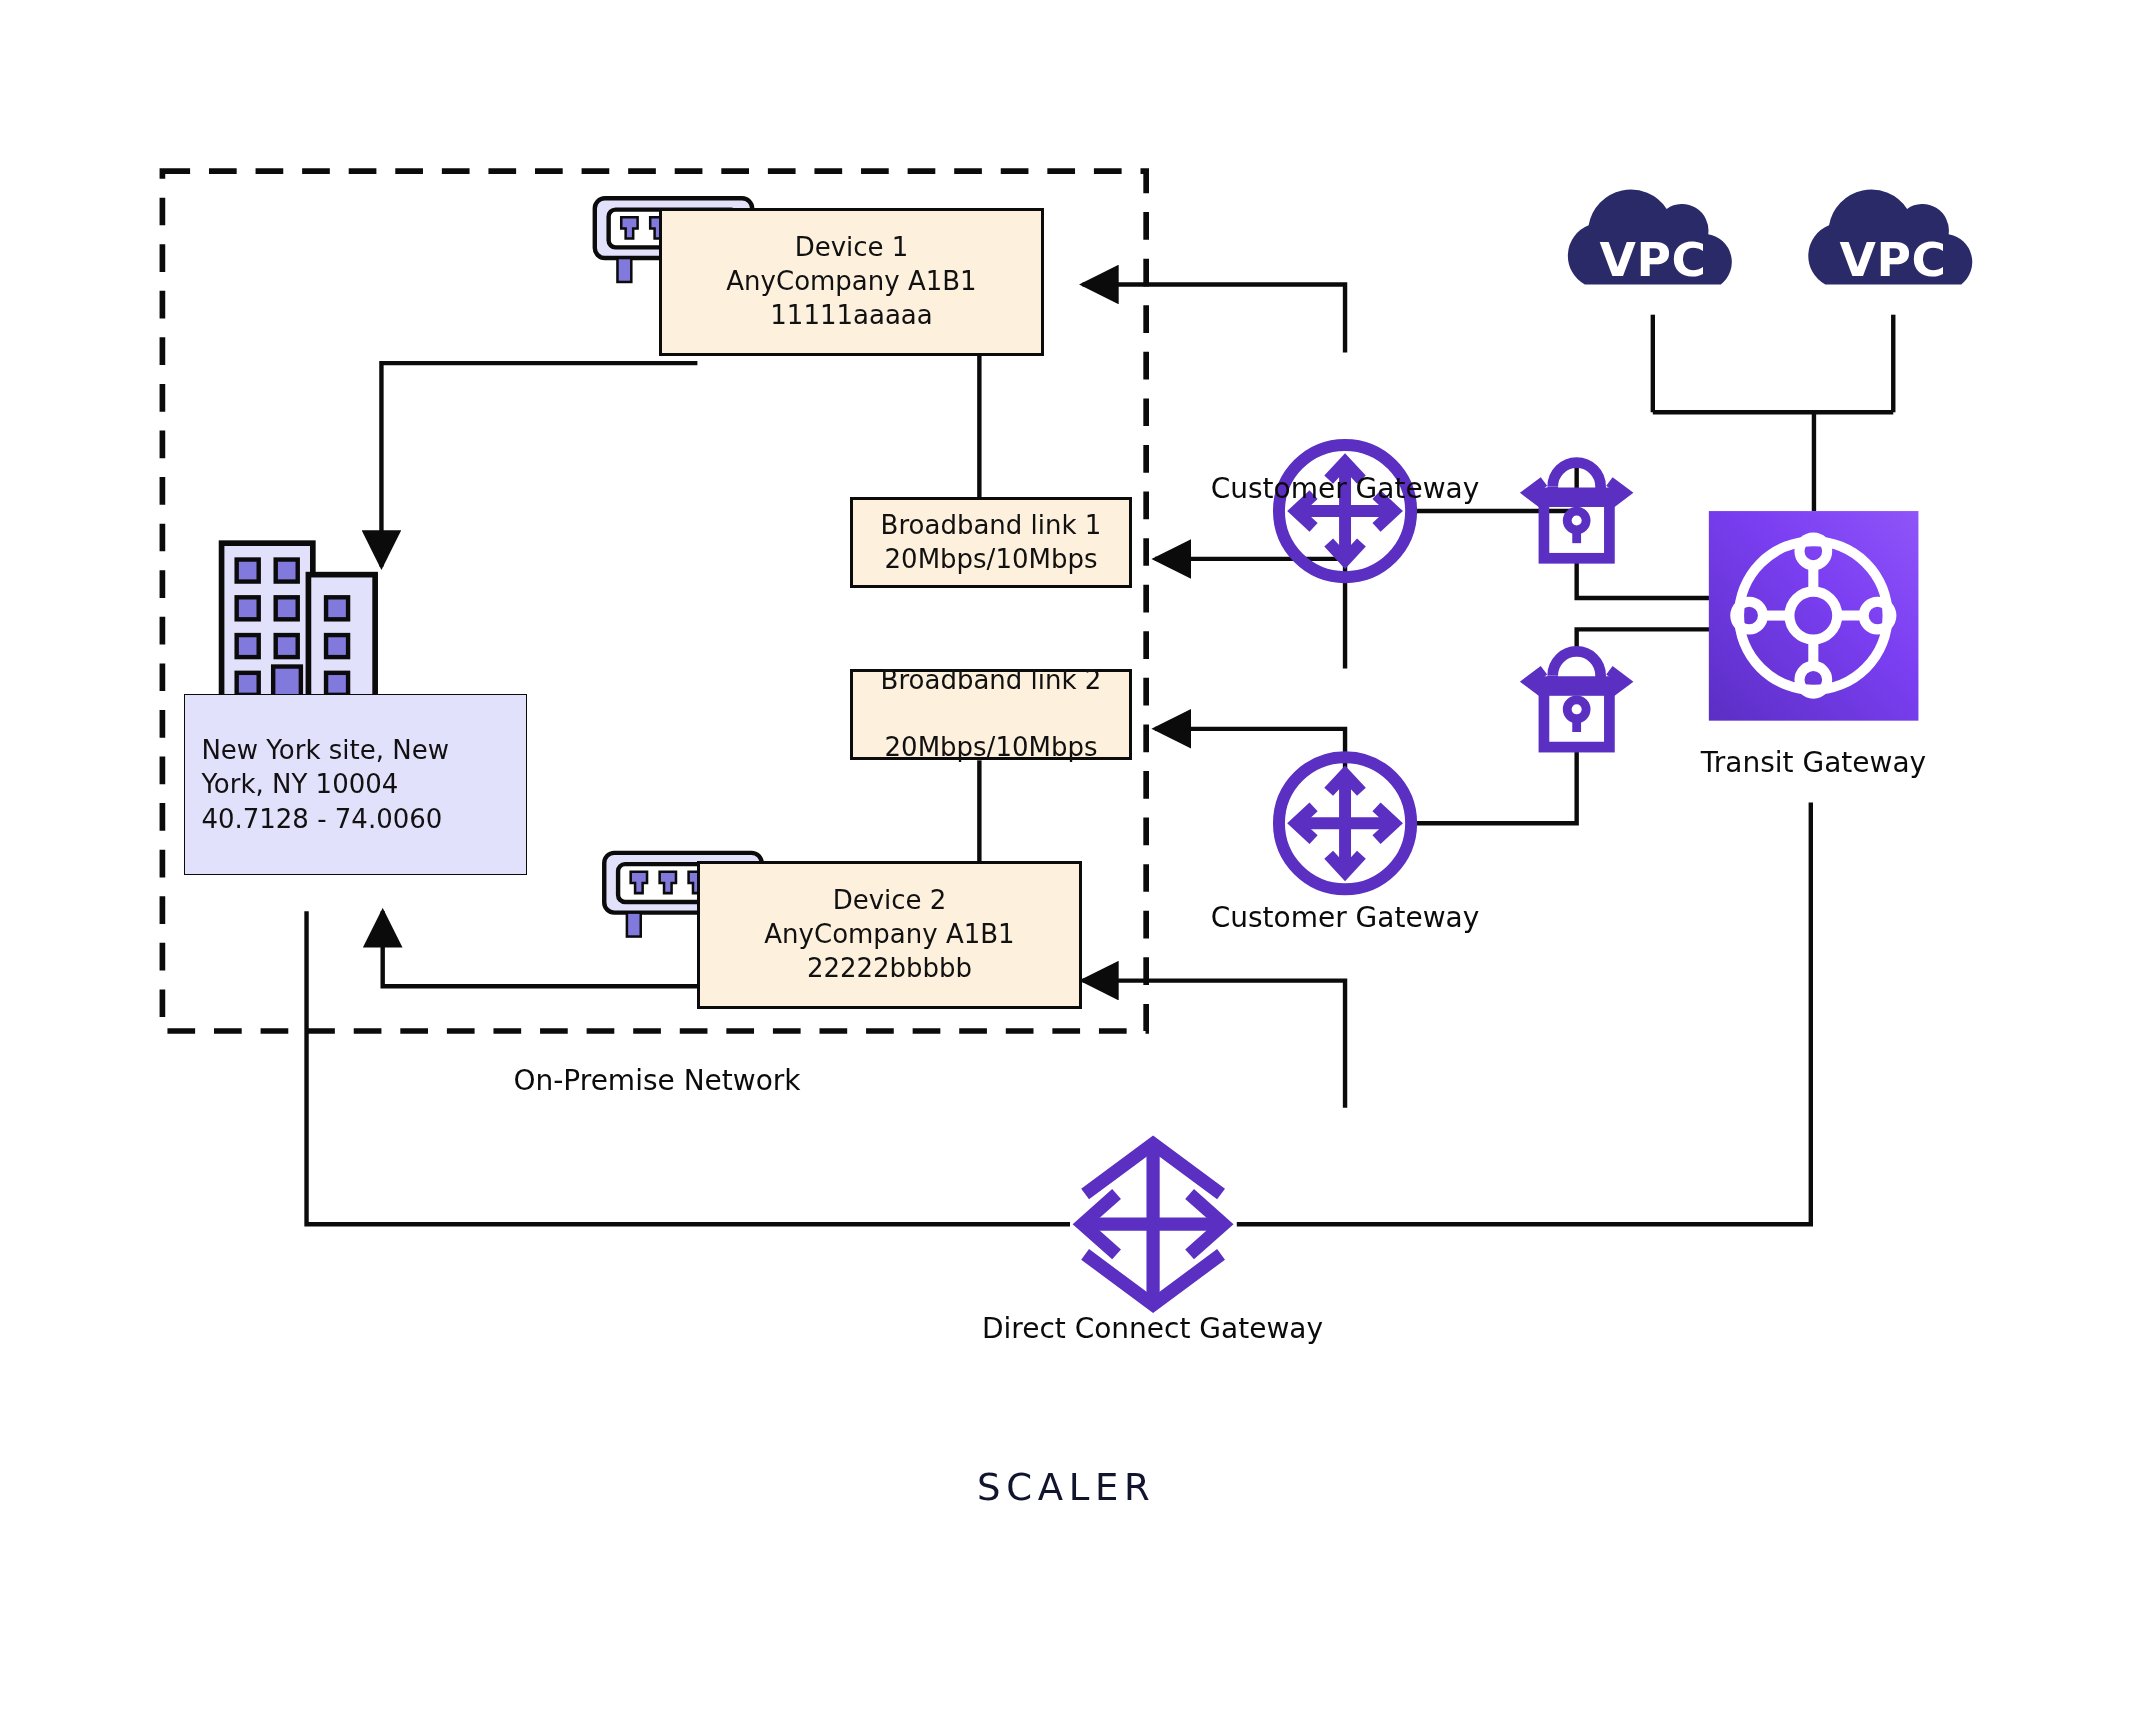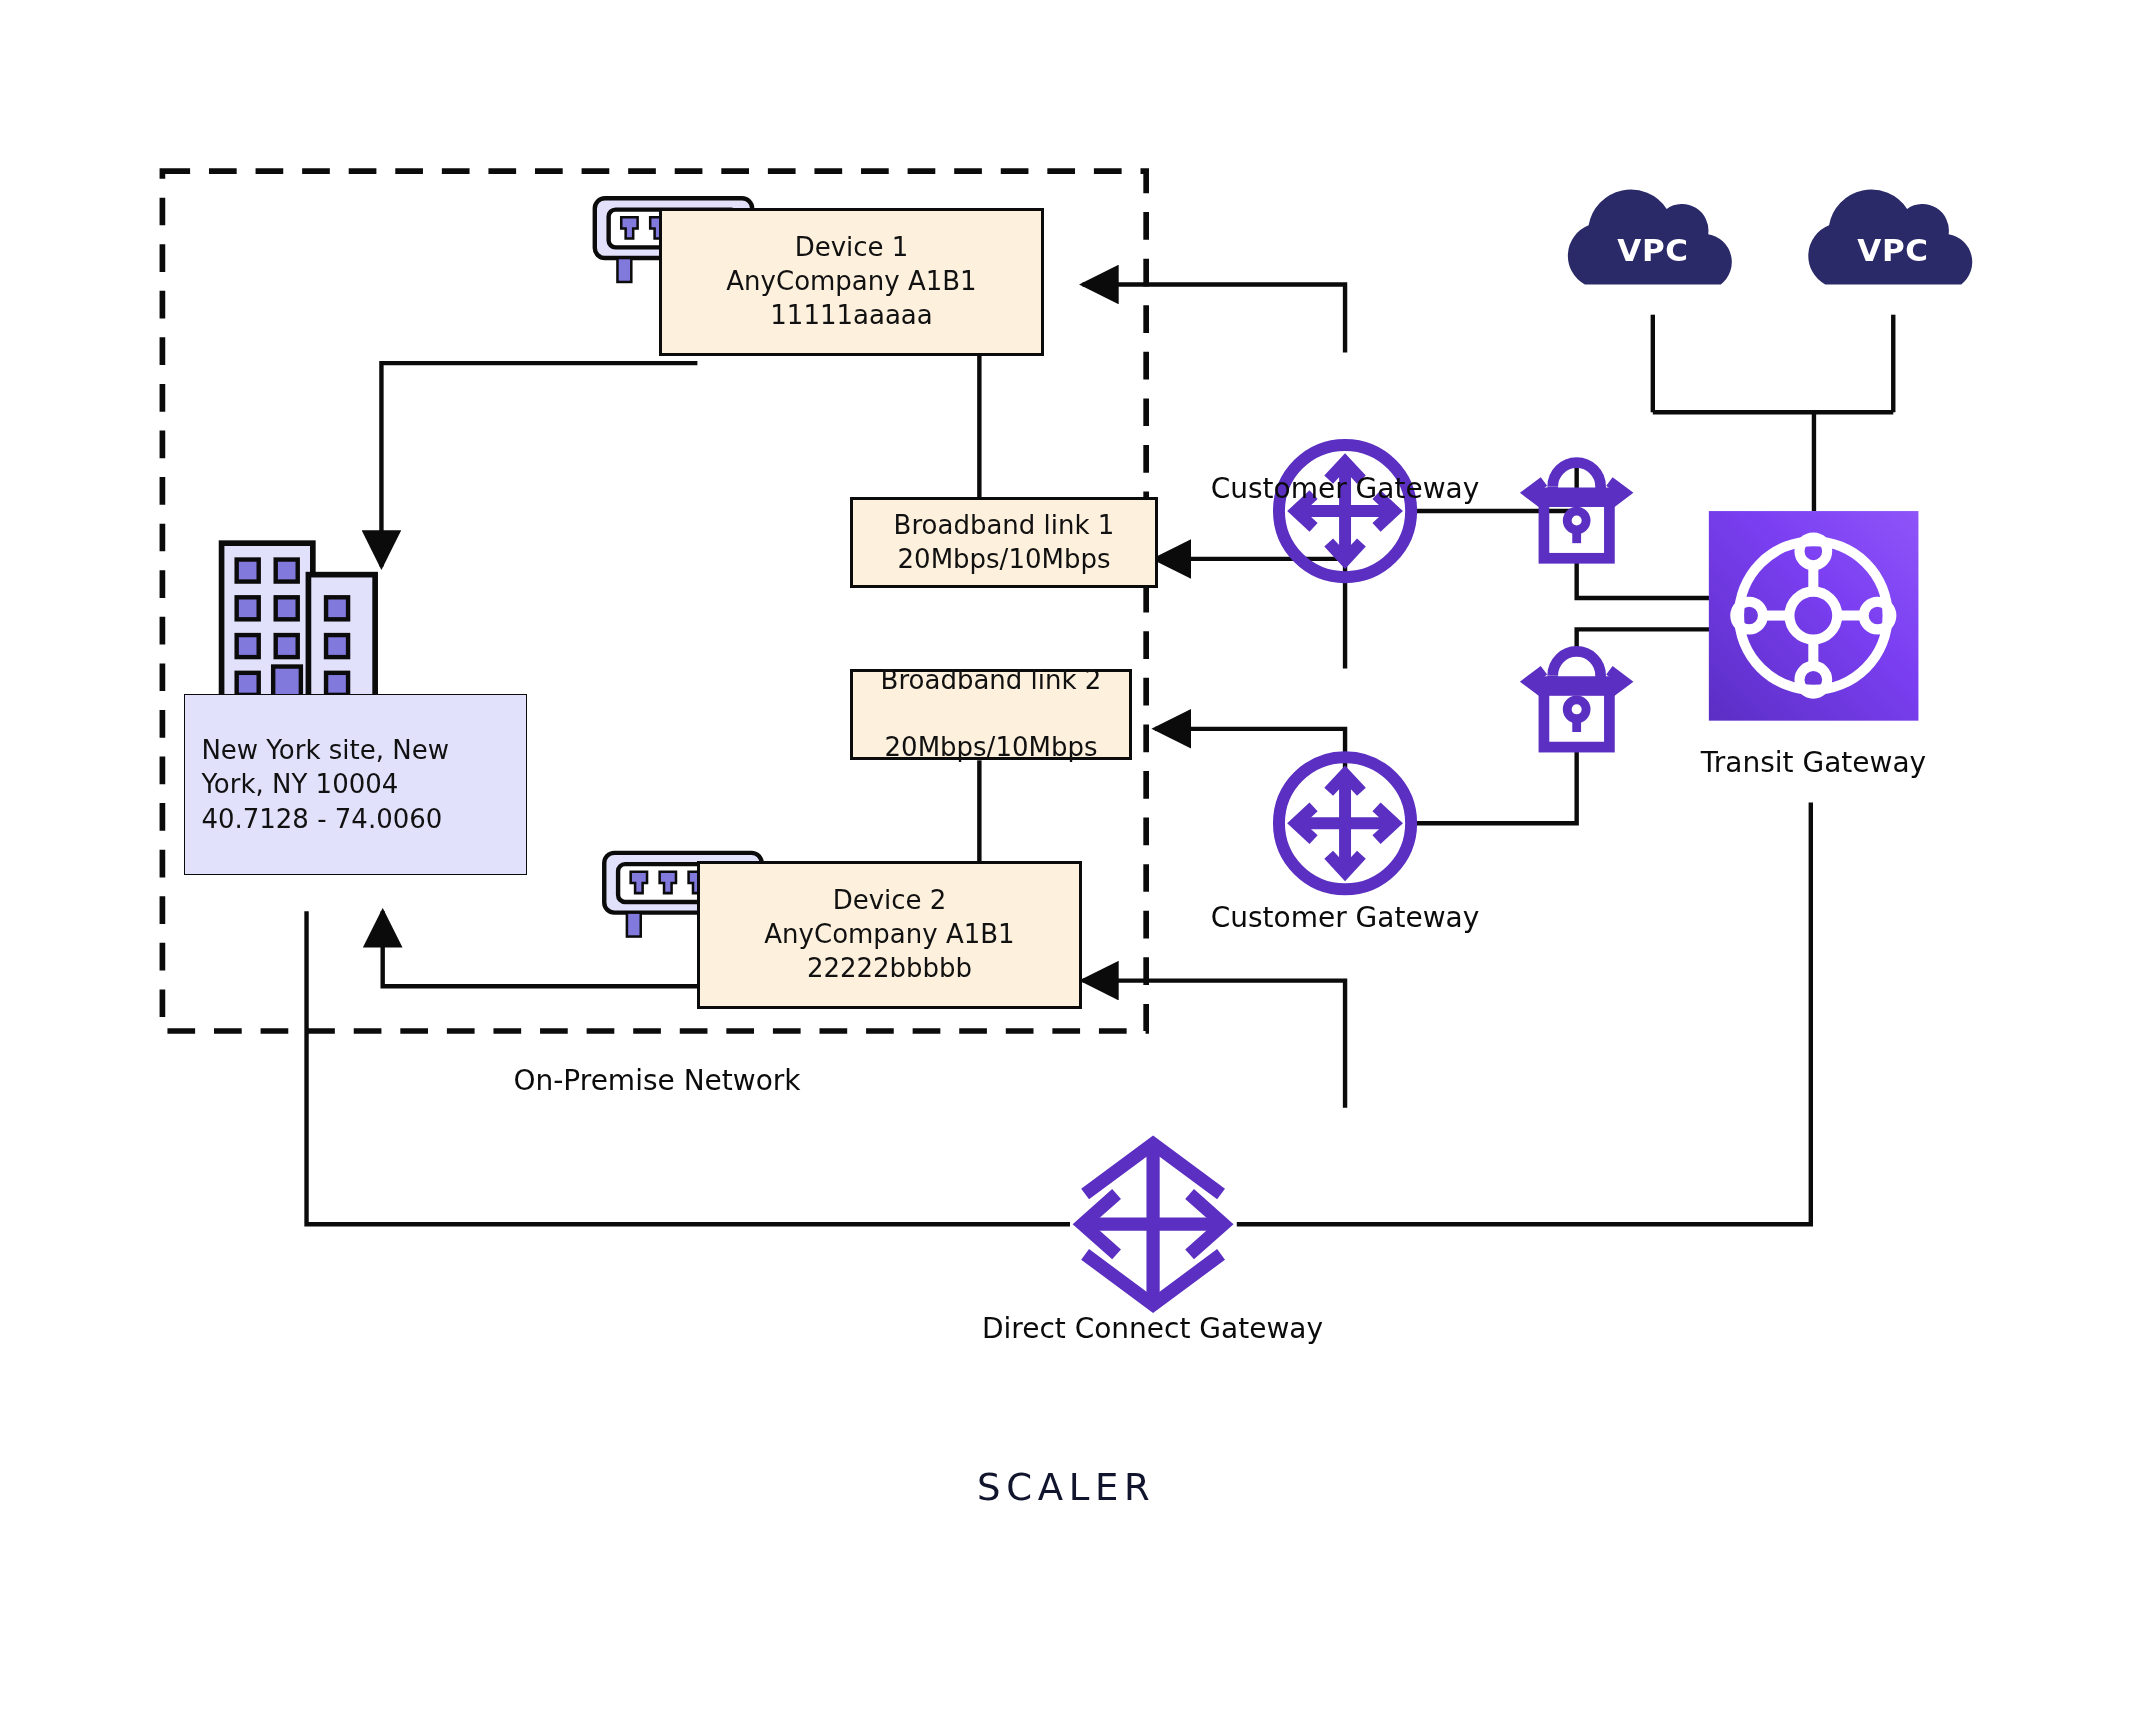--- a/index.html
+++ b/index.html
@@ -15,21 +15,21 @@
   }
   .site-box{
     background:#e2e1fb;border:1.9px solid #0b0b0b;box-sizing:border-box;
     display:flex;align-items:center;justify-content:center;
     font-size:26px;color:#111;line-height:1.32;text-align:left;padding:0 16.4px;
   }
   .caption{
     position:absolute;text-align:center;font-size:28px;color:#0b0b0b;white-space:nowrap;
   }
   .vpc-label{
-    position:absolute;color:#ffffff;font-weight:bold;font-size:31px;
+    position:absolute;color:#ffffff;font-weight:bold;font-size:47px;
     letter-spacing:0.6px;text-align:center;width:100%;
   }
   .logo-scaler{
     position:absolute;color:#10142c;font-weight:normal;font-size:37px;
     letter-spacing:5.7px;white-space:nowrap;
   }
   .logo-topics{
     position:absolute;color:#ee1f63;font-size:60px;white-space:nowrap;
     font-family:"DejaVu Serif", serif;font-style:italic;font-weight:bold;
   }
@@ -224,21 +224,21 @@
     <div>AnyCompany A1B1</div>
     <div>11111aaaaa</div>
   </div>
 
   <div class="abs node-box" style="left:697px;top:861px;width:385px;height:148px;">
     <div>Device 2</div>
     <div>AnyCompany A1B1</div>
     <div>22222bbbbb</div>
   </div>
 
-  <div class="abs node-box" style="left:850px;top:497px;width:308px;height:91px;">
+  <div class="abs node-box" style="left:850px;top:497px;width:282px;height:91px;">
     <div>Broadband link 1</div>
     <div>20Mbps/10Mbps</div>
   </div>
 
   <div class="abs node-box" style="left:850px;top:669px;width:282px;height:91px;gap:33px;">
     <div>Broadband link 2</div>
     <div>20Mbps/10Mbps</div>
   </div>
 
   <div class="abs site-box" style="left:184px;top:694px;width:343px;height:181px;">

